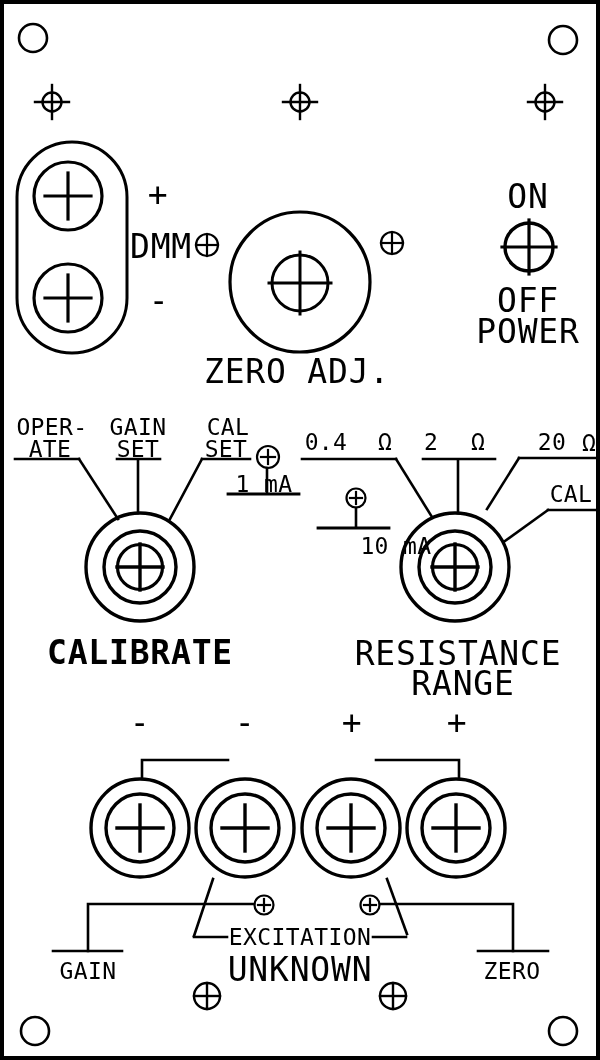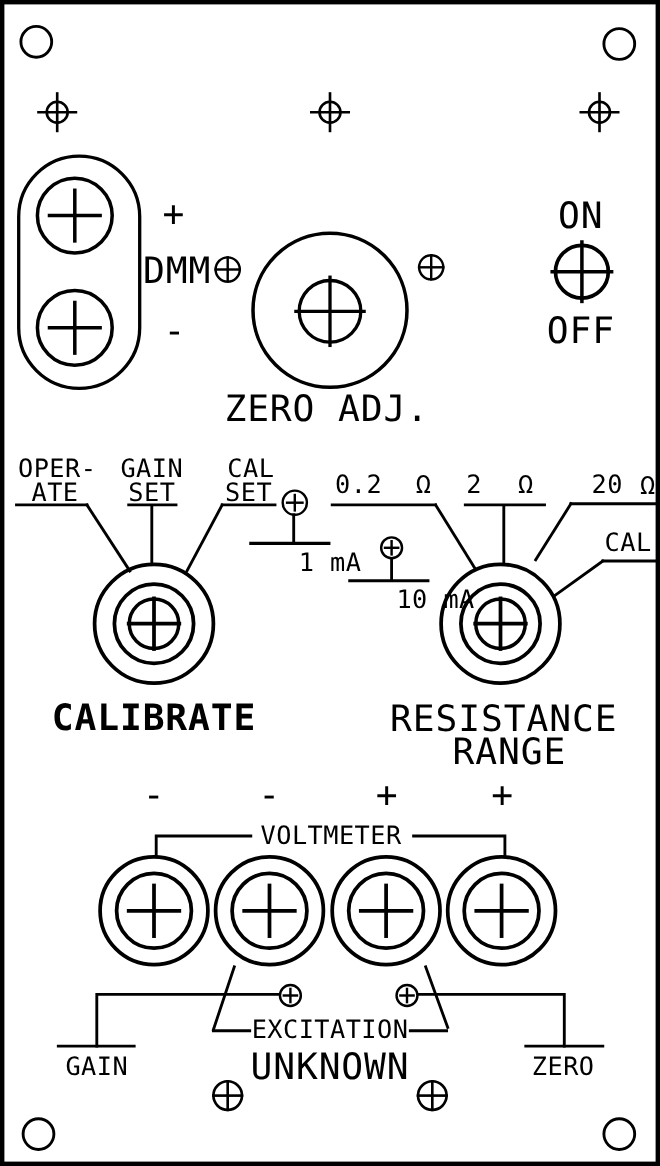--- a/index.html
+++ b/index.html
@@ -210,45 +210,45 @@
 </svg>
 
 <div class="lbl cad-lg" style="left:158px;top:194px;">+</div>
 <div class="lbl cad-lg" style="left:161px;top:246px;">DMM</div>
 <div class="lbl cad-lg" style="left:159px;top:300px;">-</div>
 
 <div class="lbl cad-lg" style="left:297px;top:371px;text-align:center;">ZERO ADJ.</div>
 
 <div class="lbl cad-lg" style="left:528px;top:196px;">ON</div>
 <div class="lbl cad-lg" style="left:528px;top:300px;text-align:right;">OFF</div>
+<div class="lbl cad-lg" style="left:528px;top:331px;">POWER</div>
 
 <div class="lbl cad-sm" style="left:52px;top:427px;">OPER-</div>
 <div class="lbl cad-sm" style="left:50px;top:449px;">ATE</div>
 <div class="lbl cad-sm" style="left:138px;top:427px;">GAIN</div>
 <div class="lbl cad-sm" style="left:138px;top:449px;">SET</div>
 <div class="lbl cad-sm" style="left:228px;top:427px;">CAL</div>
 <div class="lbl cad-sm" style="left:226px;top:449px;">SET</div>
-<div class="lbl cad-sm" style="left:264px;top:513px;margin-left:36px;">1 mA</div>
+<div class="lbl cad-sm" style="left:264px;top:484px;">1 mA</div>
 <div class="lbl cad-lg" style="left:140px;top:652px;font-weight:bold;">CALIBRATE</div>
 
-<div class="lbl cad-sm" style="left:326px;top:442px;">0.2</div>
+<div class="lbl cad-sm" style="left:326px;top:442px;">0.4</div>
 <div class="lbl cad-sm" style="left:385px;top:442px;">Ω</div>
 <div class="lbl cad-sm" style="left:431px;top:442px;">2</div>
 <div class="lbl cad-sm" style="left:478px;top:442px;">Ω</div>
 <div class="lbl cad-sm" style="left:532px;top:442px;margin-left:20px;">20</div>
 <div class="lbl cad-sm" style="left:589px;top:443px;">Ω</div>
 <div class="lbl cad-sm" style="left:571px;top:494px;">CAL</div>
 <div class="lbl cad-sm" style="left:352px;top:546px;margin-left:44px;">10 mA</div>
 <div class="lbl cad-lg" style="left:458px;top:653px;">RESISTANCE</div>
 <div class="lbl cad-lg" style="left:463px;top:683px;">RANGE</div>
 
 <div class="lbl cad-lg" style="left:140px;top:722px;">-</div>
 <div class="lbl cad-lg" style="left:245px;top:722px;">-</div>
 <div class="lbl cad-lg" style="left:352px;top:722px;">+</div>
 <div class="lbl cad-lg" style="left:457px;top:722px;">+</div>
-<div class="lbl cad-sm" style="left:301px;top:761px;">VOLTMETER</div>
 
 <div class="lbl cad-sm" style="left:300px;top:937px;">EXCITATION</div>
 <div class="lbl cad-lg" style="left:300px;top:969px;">UNKNOWN</div>
 <div class="lbl cad-sm" style="left:88px;top:971px;">GAIN</div>
 <div class="lbl cad-sm" style="left:512px;top:971px;text-align:center;">ZERO</div>
 
 </div>
 
 </body></html>

